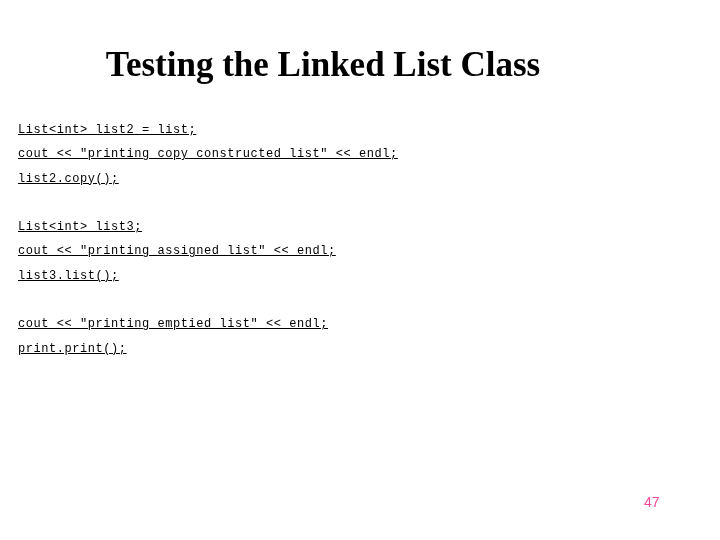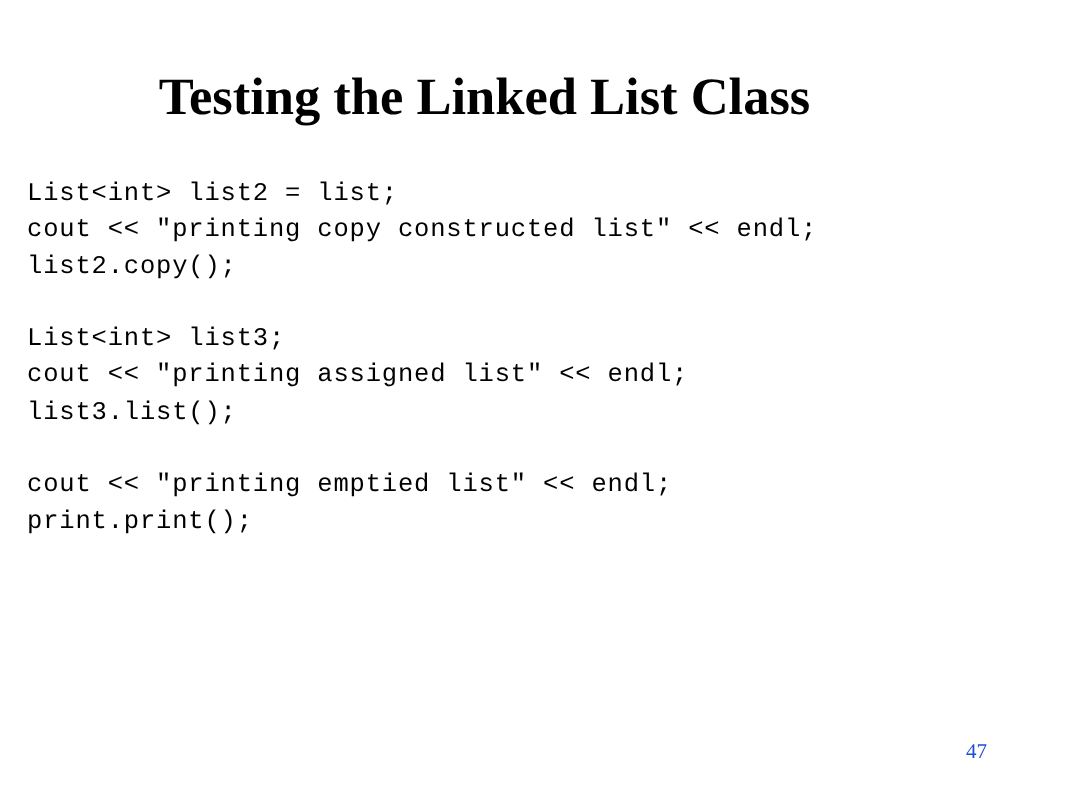--- a/index.html
+++ b/index.html
@@ -40,38 +40,39 @@
     top: 118px;
     left: 18px;
     width: 690px;
   }
   .code-block {
     margin: 0;
     padding: 0;
   }
   .code-line {
     font-family: "Liberation Mono", "DejaVu Sans Mono", monospace;
-    font-size: 17px;
+    font-size: 12px;
     line-height: 24.3px;
     letter-spacing: 0.55px;
     color: #000000;
     white-space: pre;
     height: 24.3px;
+    text-decoration: underline;
   }
   .code-gap {
     height: 24.3px;
   }
   .page-number {
     position: absolute;
     left: 644px;
     top: 494px;
-    font-family: Liberation Serif, serif;
+    font-family: Liberation Sans, sans-serif;
     font-size: 14px;
     line-height: 16px;
-    color: #1d4ed8;
+    color: #ec4899;
   }
 </style>
 </head>
 <body>
 
 <div class="slide">
 
   <div class="slide-title">Testing the Linked List Class</div>
 
   <div class="code-body">

